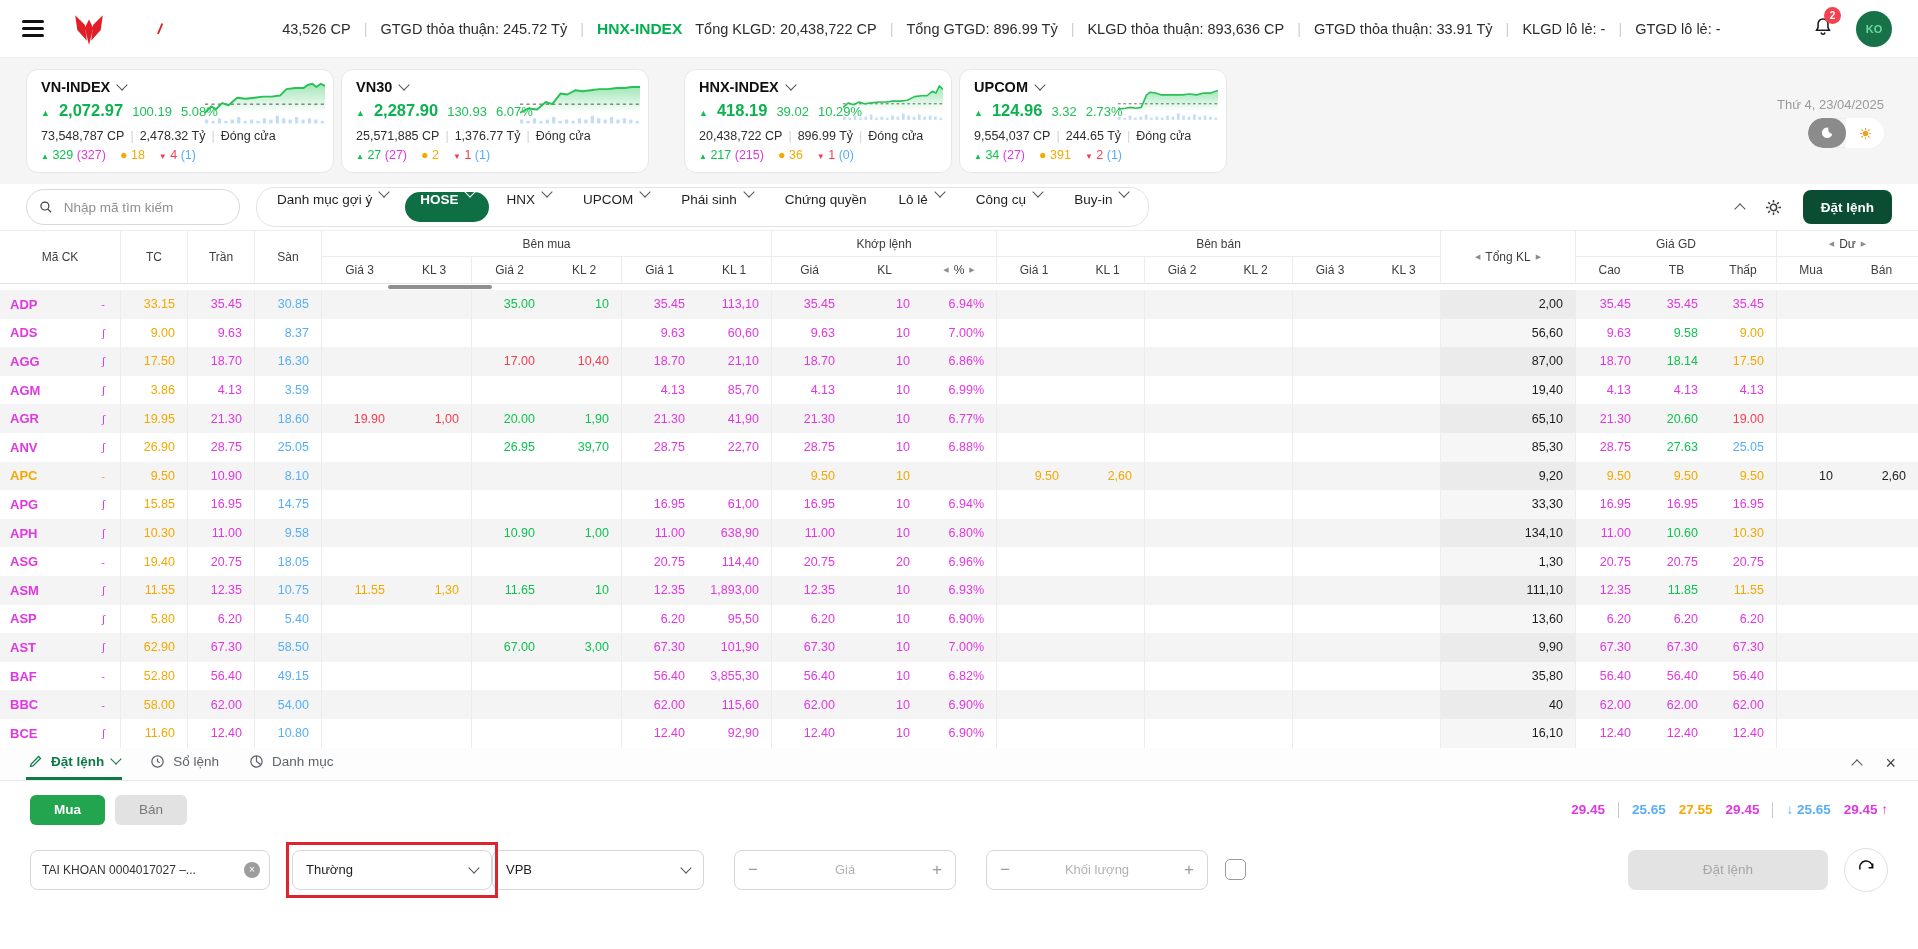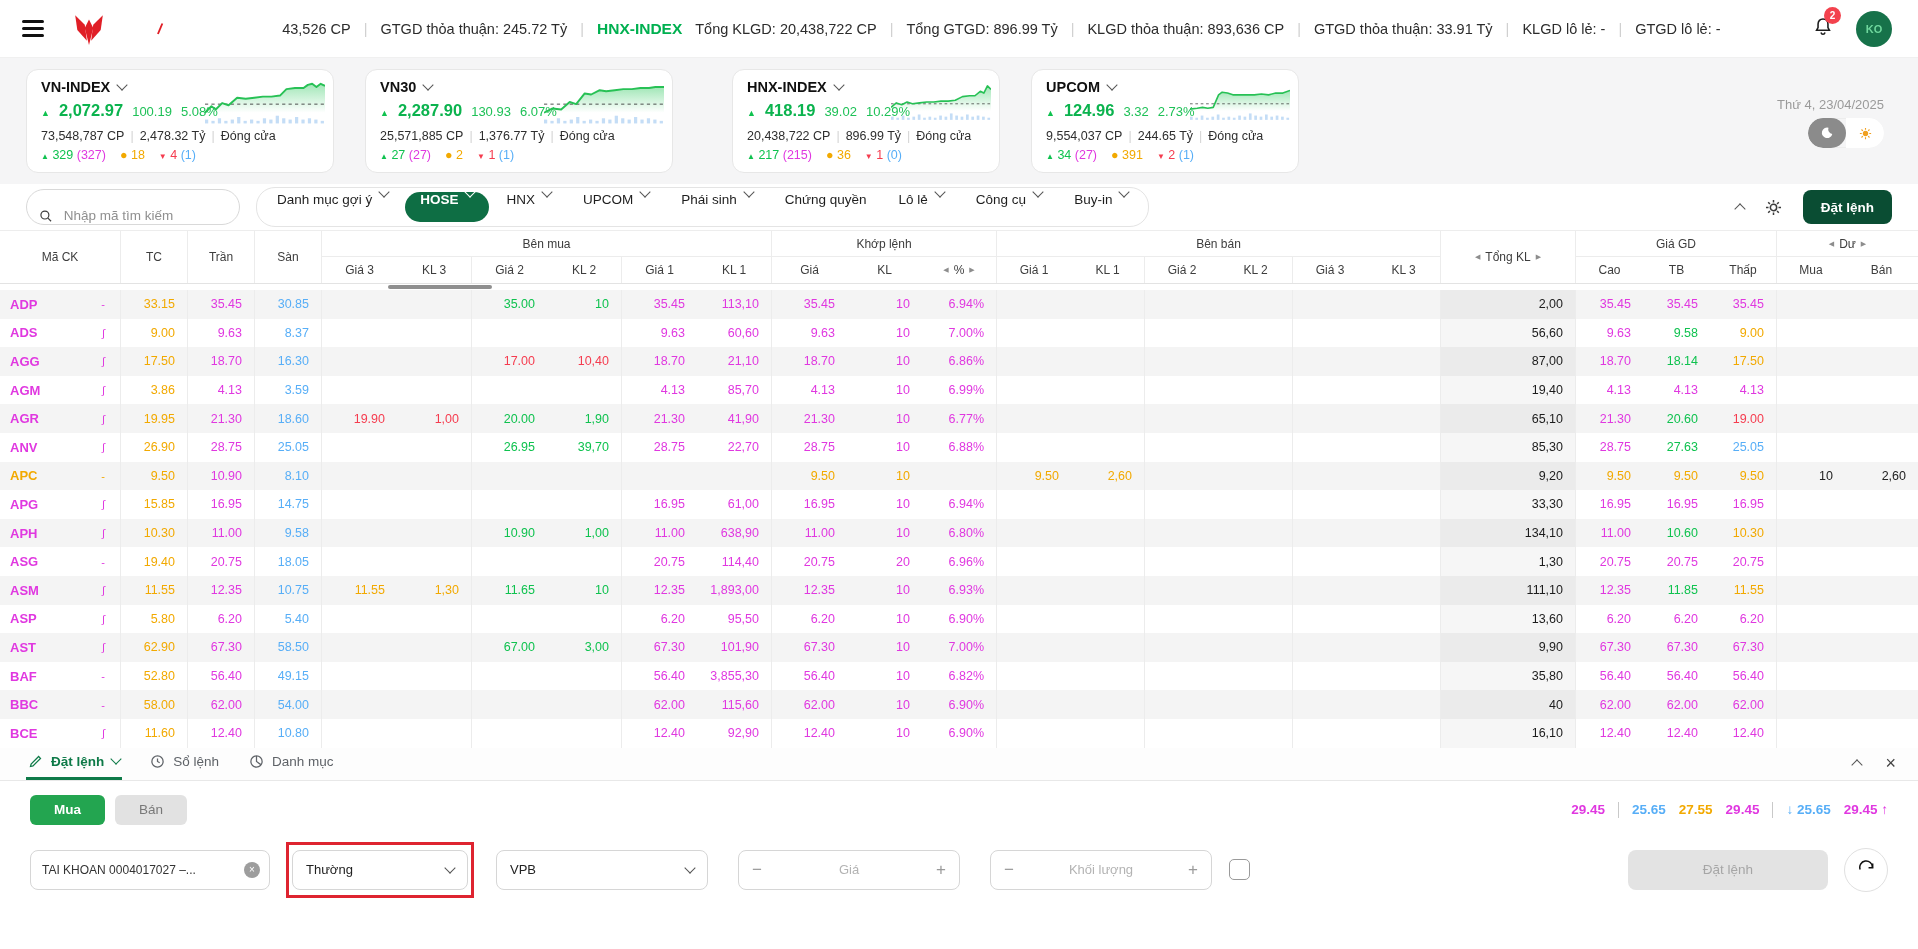--- a/index.html
+++ b/index.html
@@ -40,21 +40,21 @@
   .clockbox{margin-left:auto;text-align:right;padding-right:8px}
   .time{font-size:36px;font-weight:700;color:#0d0d0d;letter-spacing:1px;font-family:"DejaVu Sans","Liberation Sans",sans-serif}
   .date{font-size:13px;color:#9a9a9a;margin-top:3px}
   .theme{display:inline-flex;margin-top:6px;border-radius:16px;overflow:hidden;height:30px;box-shadow:0 0 0 1px #ededed inset}
   .theme .half{width:38px;display:flex;align-items:center;justify-content:center;cursor:pointer}
   .theme .dark{background:#8b8b8b;border-radius:16px}
   .theme .light{background:#fff}
 
   
   .filterbar{height:46px;display:flex;align-items:center;padding:0 26px;background:#fff;gap:16px;box-sizing:border-box}
-  .search{width:214px;height:36px;border:1px solid #d9d9d9;border-radius:18px;display:flex;align-items:flex-end;padding:0 12px;gap:9px;box-sizing:border-box}
+  .search{width:214px;height:36px;border:1px solid #d9d9d9;border-radius:18px;display:flex;align-items:center;padding:0 12px;gap:9px;box-sizing:border-box}
   .search input{border:none;outline:none;font-size:13.5px;color:#333;width:100%;background:transparent;font-family:inherit}
   .search input::placeholder{color:#8f8f8f}
   .fgroup{height:38px;border:1px solid #e4e4e4;border-radius:19px;display:flex;align-items:center;padding:0 5px;gap:2px}
   .fitem{padding:0 15px;font-size:13.5px;color:#1e1e1e;display:flex;align-items:flex-start;gap:8px;height:30px;border-radius:15px;cursor:pointer;white-space:nowrap}
   .fitem.active{background:#0e6e44;color:#fff;font-weight:700}
   .fb-right{margin-left:auto;display:flex;align-items:center;gap:20px}
   .iconbtn{cursor:pointer;display:flex;align-items:center;justify-content:center}
   .btn-dat{background:#0a4d33;color:#fff;border-radius:8px;height:34px;padding:0 18px;font-size:13.5px;display:flex;align-items:center;font-weight:700;cursor:pointer}
 
   
@@ -92,21 +92,21 @@
   .pricestrip{margin-left:auto;display:flex;align-items:center;gap:13px;font-size:13.5px;font-weight:700}
   .ps-sep{width:1px;height:16px;background:#c9c9c9}
   .formrow{height:56px;display:flex;align-items:center;padding:0 30px;margin-top:12px;position:relative}
   .fld{height:40px;border:1px solid #d6d6d6;border-radius:8px;box-sizing:border-box;display:flex;align-items:center;background:#fff;cursor:pointer}
   .account{width:240px;padding:0 9px 0 11px;font-size:12px;color:#333;gap:6px}
   .account .txt{white-space:nowrap;overflow:hidden;text-overflow:ellipsis;flex:1}
   .xbadge{width:16px;height:16px;min-width:16px;border-radius:50%;background:#9d9d9d;color:#fff;font-size:10px;display:flex;align-items:center;justify-content:center;cursor:pointer}
   .selwrap{position:relative;margin-left:22px}
   .annot{position:absolute;inset:-8px -6px;border:3px solid #de2430;pointer-events:none}
   .select{padding:0 13px;font-size:13px;color:#222;justify-content:space-between}
-  .w200{width:176px}.w212{width:212px;margin-left:28px}
+  .w200{width:200px}.w212{width:212px;}
   .stepper{width:222px;margin-left:30px;justify-content:space-between;padding:0 13px}
   .stepper .pm{font-size:17px;color:#9a9a9a;cursor:pointer}
   .stepper .ph{color:#b3b3b3;font-size:13px}
   .checkbox{width:19px;height:19px;border:1.6px solid #9a9a9a;border-radius:5px;margin-left:17px;cursor:pointer}
   .submit{margin-left:auto;width:200px;height:40px;background:#e3e3e3;color:#a6a6a6;border-radius:8px;display:flex;align-items:center;justify-content:center;font-size:13.5px}
   .refresh{width:42px;height:42px;border:1px solid #e0e0e0;border-radius:50%;margin-left:16px;display:flex;align-items:center;justify-content:center;cursor:pointer}
 </style>
 </head>
 <body>
 
@@ -144,21 +144,21 @@
     <svg width="22" height="24" viewBox="0 0 24 24">
       <path d="M12 3.2c-3.2 0-5.4 2.3-5.4 5.6v3.9L5 15.6h14l-1.6-2.9V8.8c0-3.3-2.2-5.6-5.4-5.6z" fill="none" stroke="#1c1c1c" stroke-width="1.7"></path>
       <path d="M9.8 18c.3 1.3 1.1 2 2.2 2s1.9-.7 2.2-2" fill="none" stroke="#1c1c1c" stroke-width="1.7"></path>
     </svg>
     <span class="badge">2</span>
   </div>
   <div class="avatar">KO</div>
 </div>
 
 <div class="indices">
-  <div id="cards" style="display:flex;gap:31px;align-items:center">
+  <div id="cards" style="display:flex;gap:7px;align-items:center">
       <div class="card">
         <div class="card-title-row">
           <span>VN-INDEX</span>
           <span class="chev"></span>
         </div>
         <div class="card-val-row">
           <span class="tri">▲</span>
           <span class="cv">2,072.97</span>
           <span class="cc">100.19</span>
           <span class="cp">5.08%</span>

